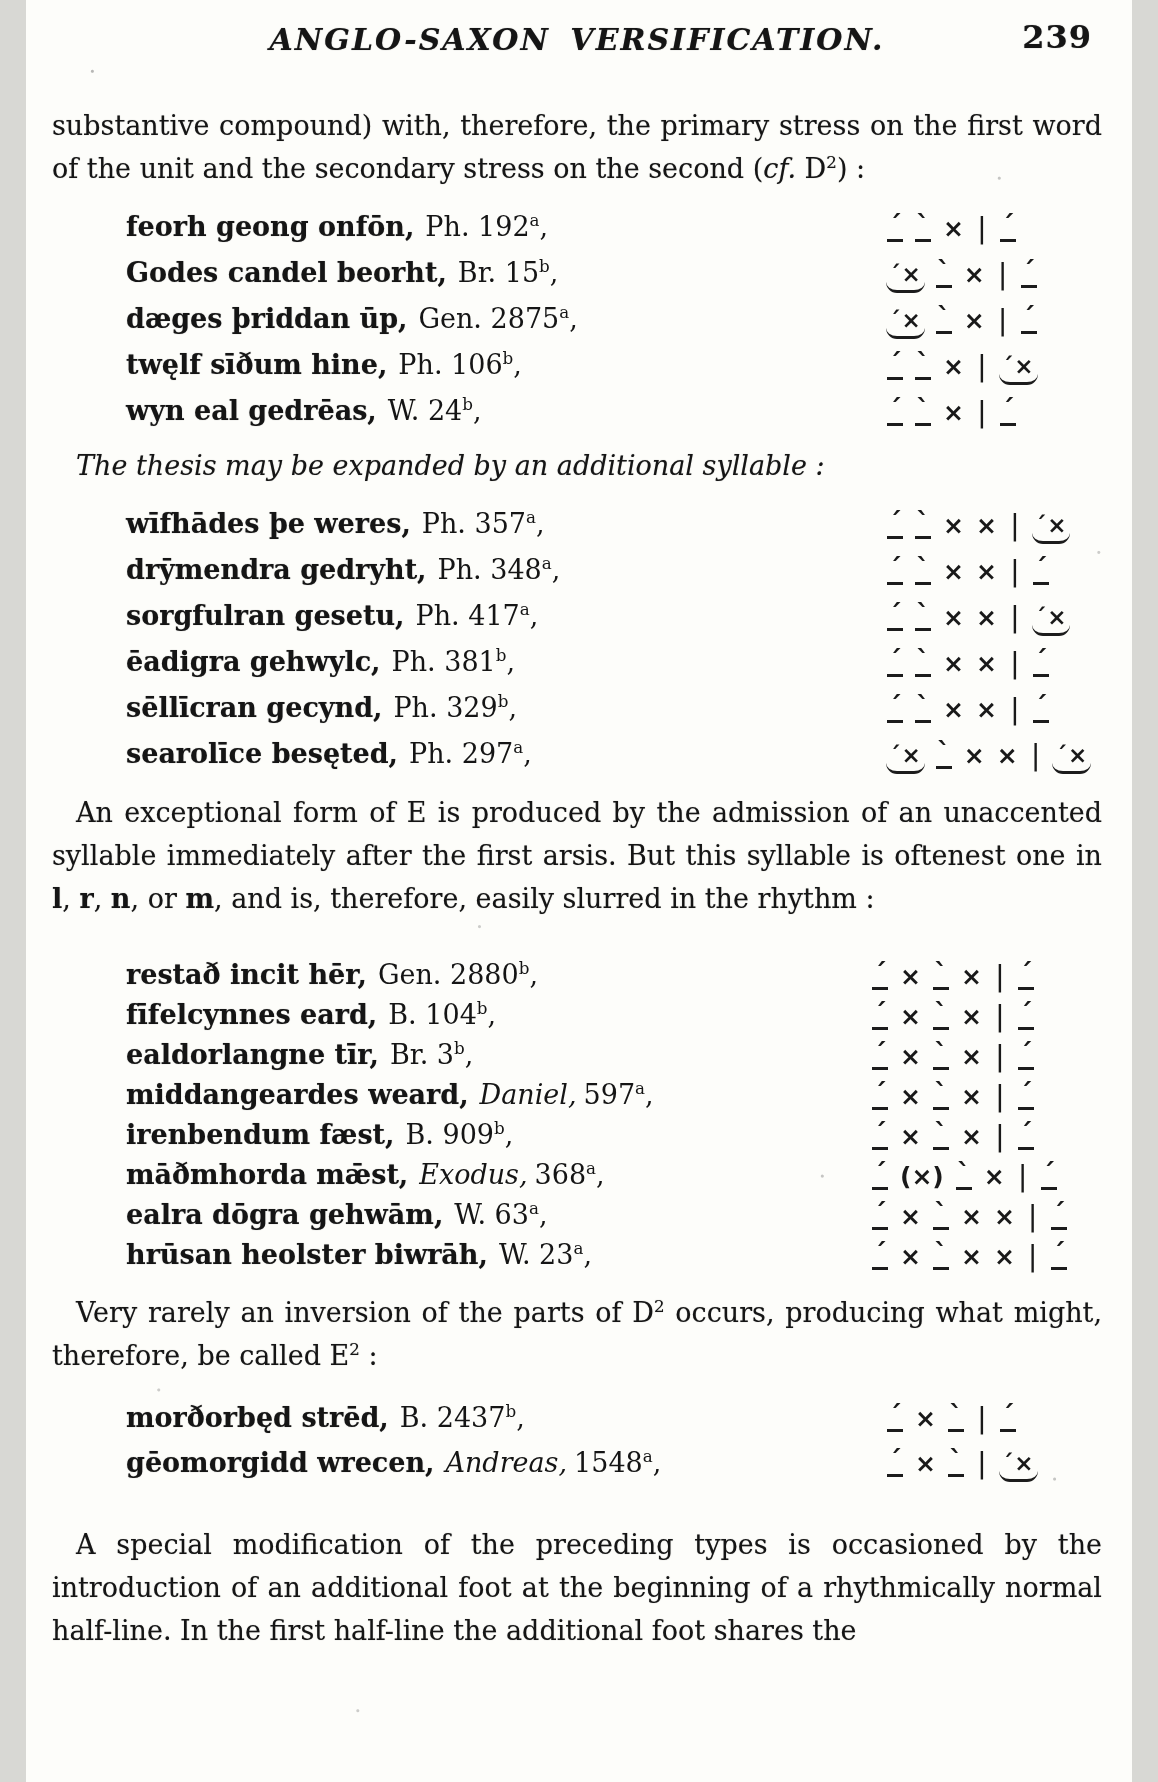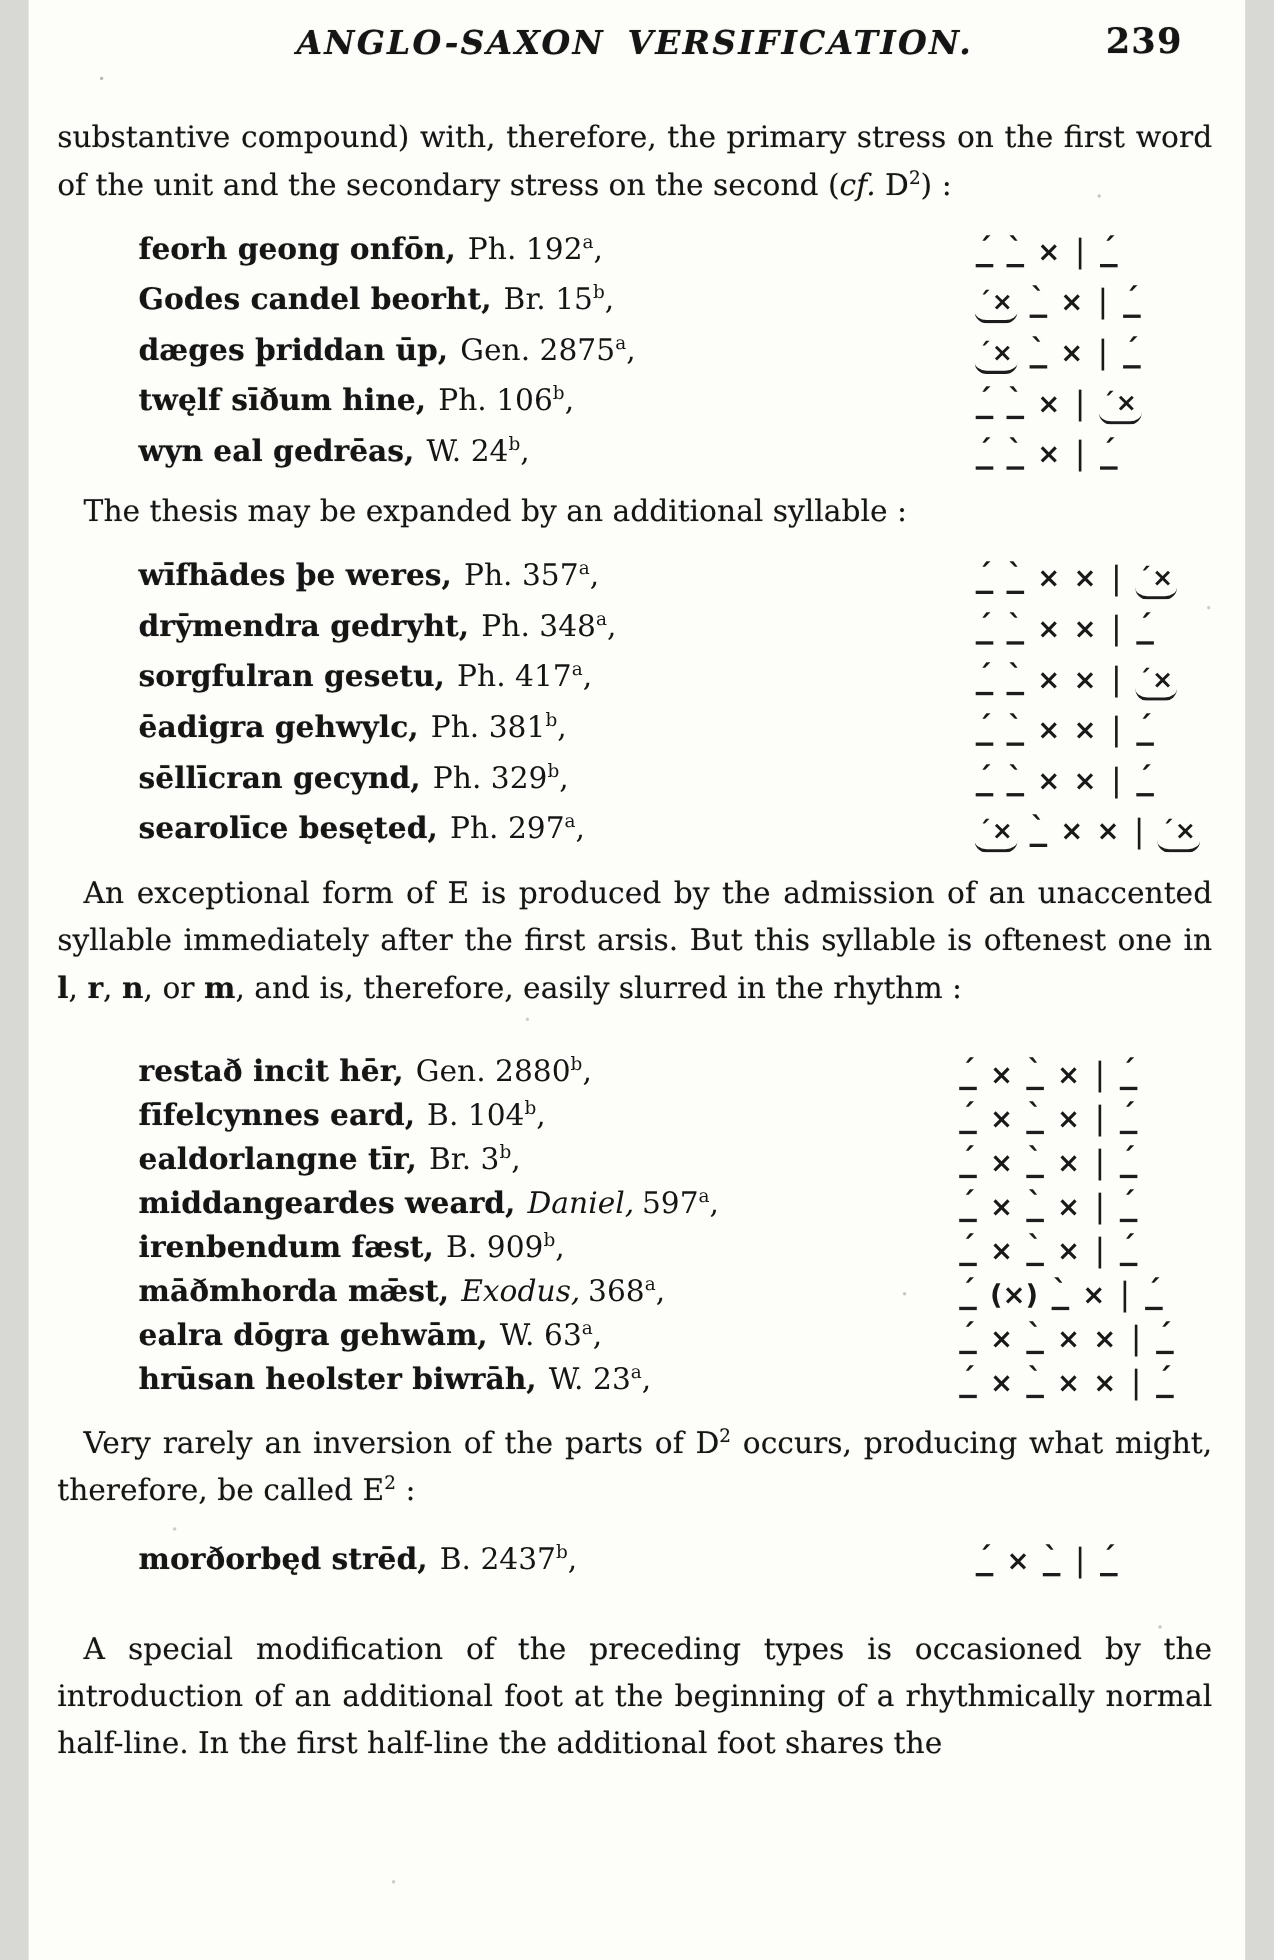--- a/index.html
+++ b/index.html
@@ -27,21 +27,21 @@
       radial-gradient(circle at 93% 83%, rgba(0,0,0,.4) 0 1px, transparent 2px),
       radial-gradient(circle at 30% 96%, rgba(0,0,0,.35) 0 1px, transparent 2px);
   }
   .header{position:relative;text-align:center;height:50px;margin-top:6px;}
   .running-title{
     display:inline-block;font-style:italic;font-weight:bold;
     font-size:30px;letter-spacing:2px;word-spacing:8px;
     text-shadow:0 0 1px rgba(0,0,0,.45);
   }
   .pageno{
-    position:absolute;right:27px;top:-4px;
+    position:absolute;right:10px;top:-4px;
     font-size:32px;font-weight:bold;letter-spacing:1px;
     text-shadow:0 0 1px rgba(0,0,0,.45);
   }
   .para{
     font-size:27px;line-height:43px;text-align:justify;
     text-shadow:0 0 1px rgba(0,0,0,.35);
   }
   .para .ind{display:inline-block;width:24px;}
   .bold{font-weight:bold;}
   .ital{font-style:italic;}
@@ -74,21 +74,21 @@
     margin:0 5px;transform:translateY(-1px);
   }
   .tok.drop{font-weight:bold;font-size:25px;margin:0 6px;}
   .tok.bar{font-size:29px;margin:0 7px;transform:translateY(1px);}
   .secheading{
     text-align:center;font-size:27px;margin-top:42px;
     text-shadow:0 0 1px rgba(0,0,0,.4);
   }
   .secheading .sc{font-variant:small-caps;letter-spacing:2px;margin-left:14px;}
   .sp1{margin-top:32px;}
-  .sp2{margin-top:0;}
+  .sp2{margin-top:0;font-style:italic;}
   .sp3{margin-top:14px;}
   .sp4{margin-top:16px;}
   .sp5{margin-top:38px;}
 </style>
 </head>
 <body>
 
 <div class="page">
 
   <div class="header">
@@ -187,18 +187,22 @@
     </div>
   </div>
 
   <div class="para sp4"><span class="ind"></span><span>Very rarely an inversion of the parts of D</span><sup>2</sup><span> occurs, producing what might, therefore, be called E</span><sup>2</sup><span> :</span></div>
 
   <div class="vlist last" style="margin-top:18px;">
     <div class="vline">
       <span class="ow">morðorbęd strēd,</span><span class="cite">B. 2437</span><sup>b</sup><span>,</span>
       <span class="notation"><span class="tok acute">ˊ</span><span class="tok drop">×</span><span class="tok grave">ˋ</span><span class="tok bar">|</span><span class="tok acute">ˊ</span></span>
     </div>
+    <div class="vline">
+      <span class="ow">gēomorgidd wrecen,</span><span class="csrc">Andreas,</span><span class="cite">1548</span><sup>a</sup><span>,</span>
+      <span class="notation"><span class="tok acute">ˊ</span><span class="tok drop">×</span><span class="tok grave">ˋ</span><span class="tok bar">|</span><span class="tok res">ˊ×</span></span>
+    </div>
   </div>
 
 
   <div class="para sp5"><span class="ind"></span><span>A special modification of the preceding types is occasioned by the introduction of an additional foot at the beginning of a rhythmically normal half-line. In the first half-line the additional foot shares the</span></div>
 
 </div>
 
 </body></html>

